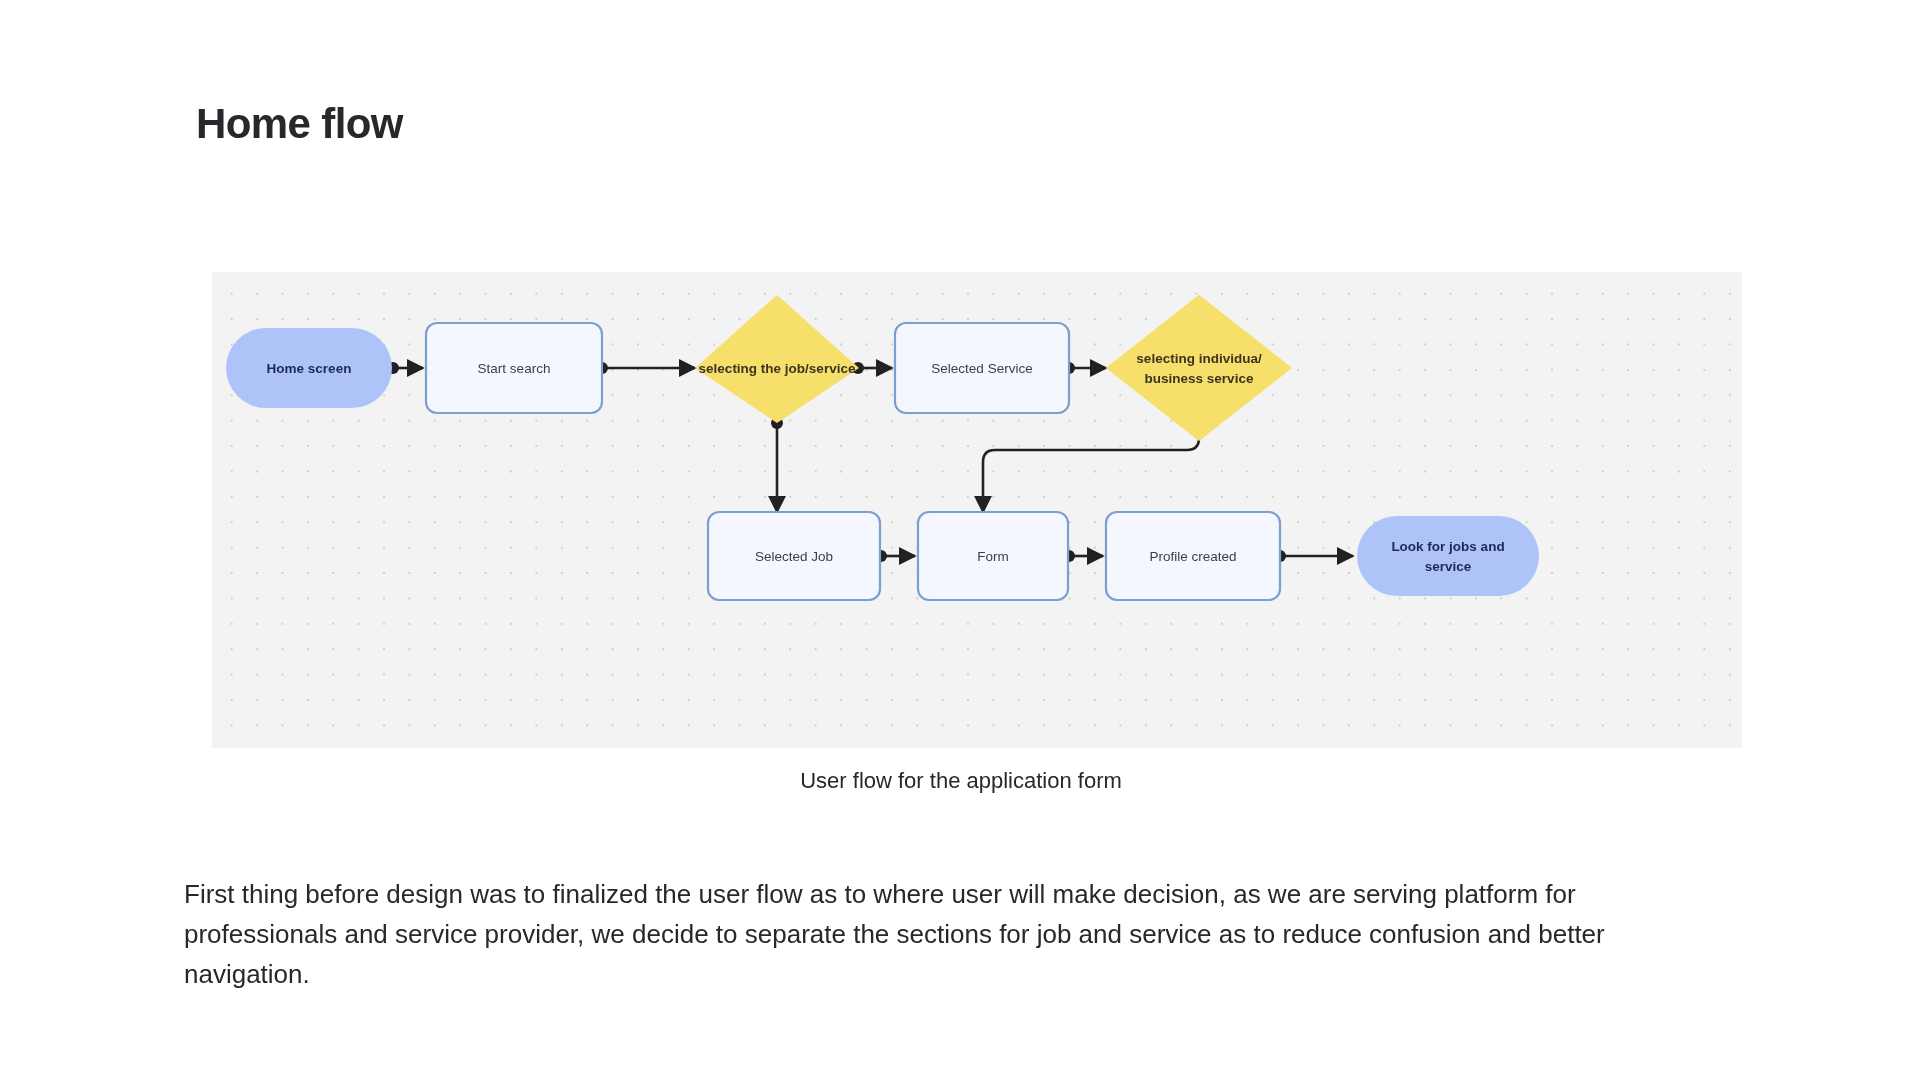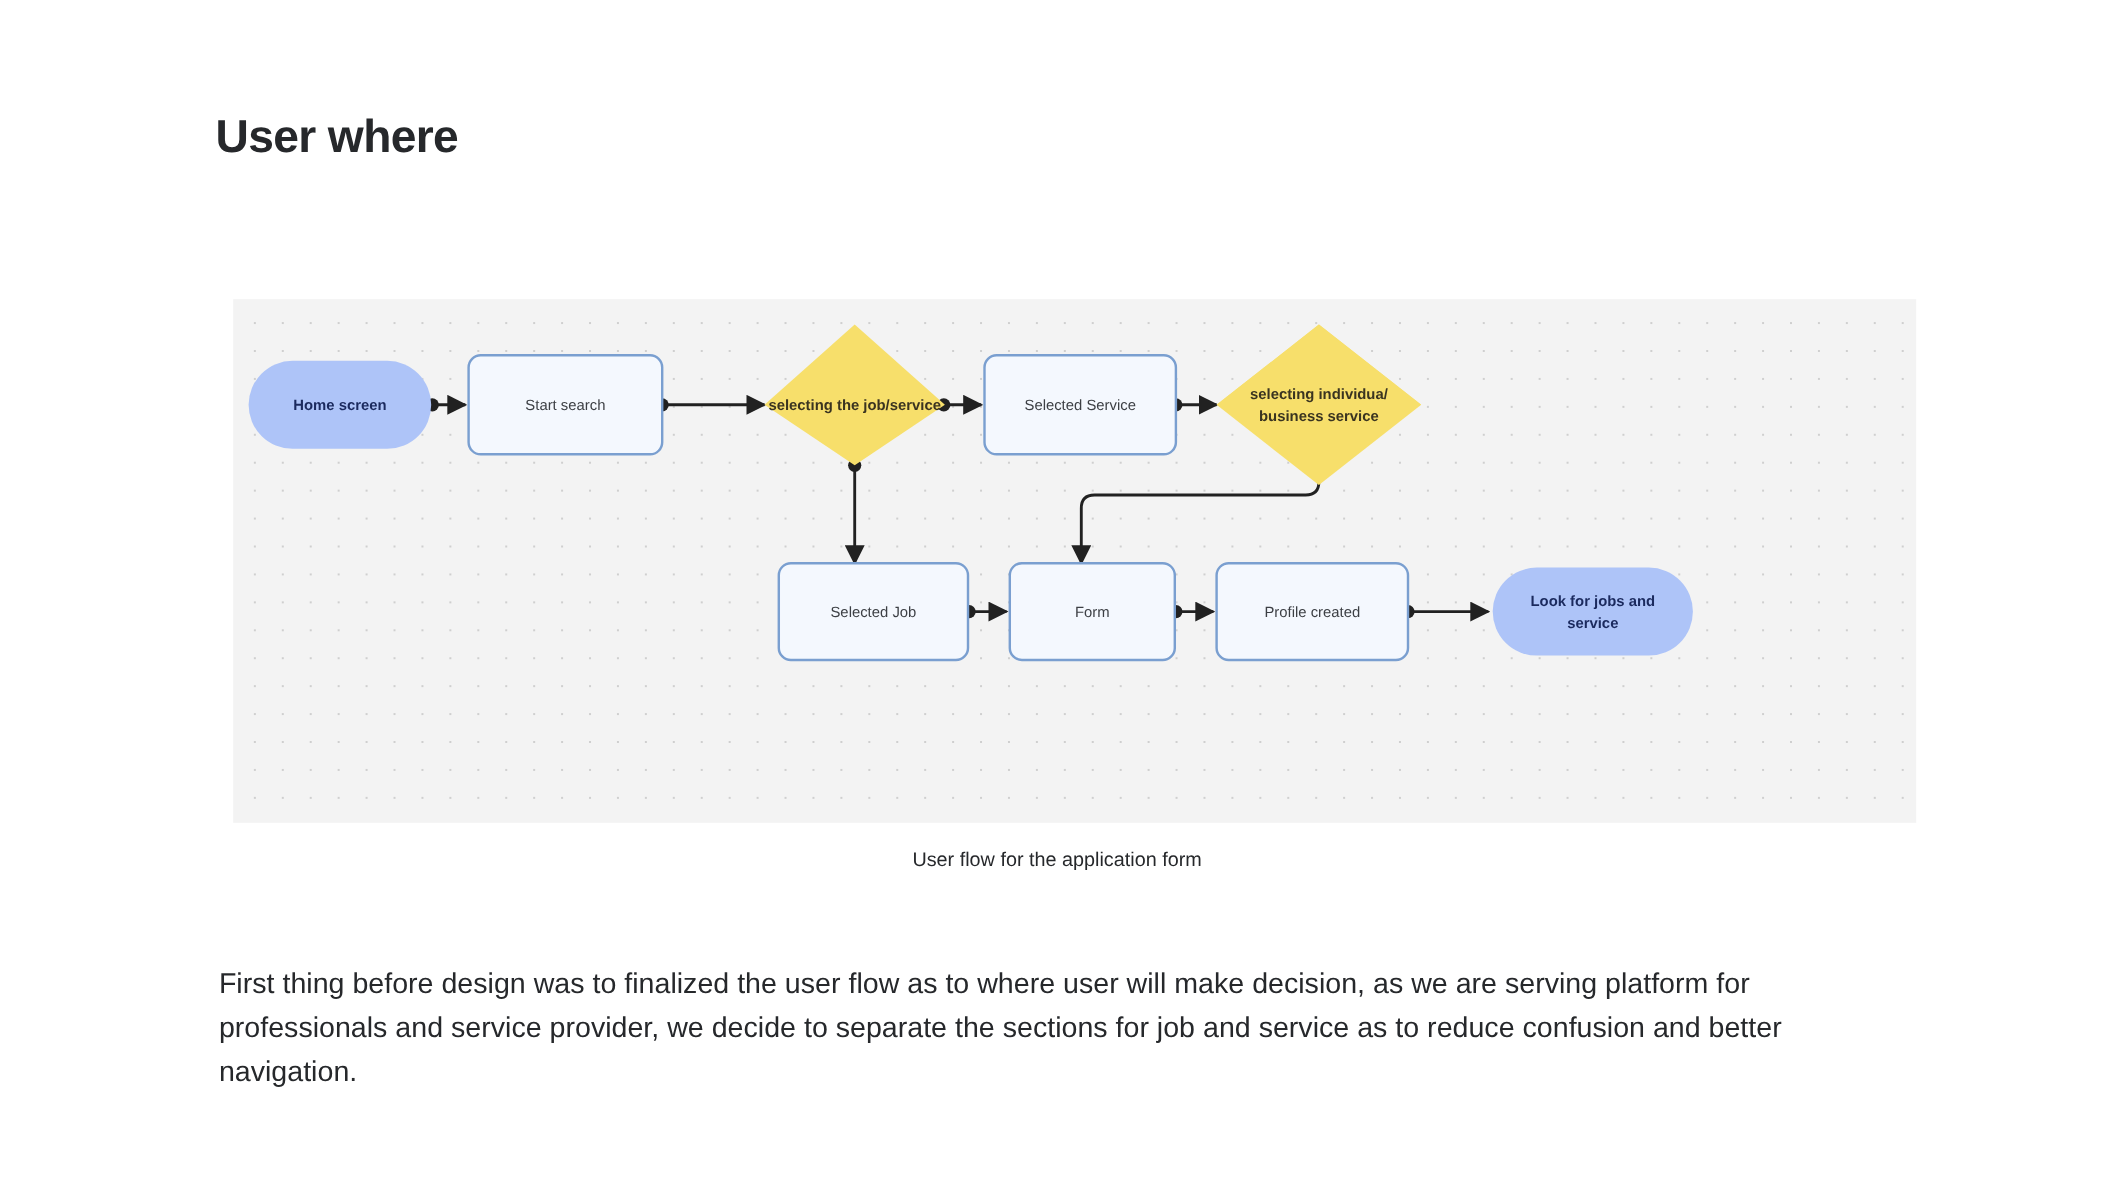--- a/index.html
+++ b/index.html
@@ -82,43 +82,43 @@
     dominant-baseline: middle;
   }
 
   
   .caption {
     position: absolute;
     left: 196px;
     top: 766px;
     width: 1530px;
     text-align: center;
-    font-size: 18px;
+    font-size: 22px;
     line-height: 30px;
     color: #26282b;
   }
 
   
   .body-copy {
     position: absolute;
-    left: 199px;
+    left: 184px;
     top: 874px;
     width: 1500px;
     font-size: 26px;
     line-height: 40px;
     color: #26282b;
     margin: 0;
   }
 </style>
 </head>
 <body>
 
 <div class="page">
 
-  <h1 class="page-title">User where</h1>
+  <h1 class="page-title">Home flow</h1>
 
   <div class="diagram-panel">
     <svg viewBox="0 0 1530 476" xmlns="http://www.w3.org/2000/svg">
       <defs>
         <marker id="arrow" viewBox="0 0 10 10" refX="9" refY="5" markerWidth="7" markerHeight="7" orient="auto-start-reverse">
           <path d="M 0 0 L 10 5 L 0 10 z" fill="#212121"></path>
         </marker>
       </defs>
 
       <g fill="none" stroke="#212121" stroke-width="2.6">

